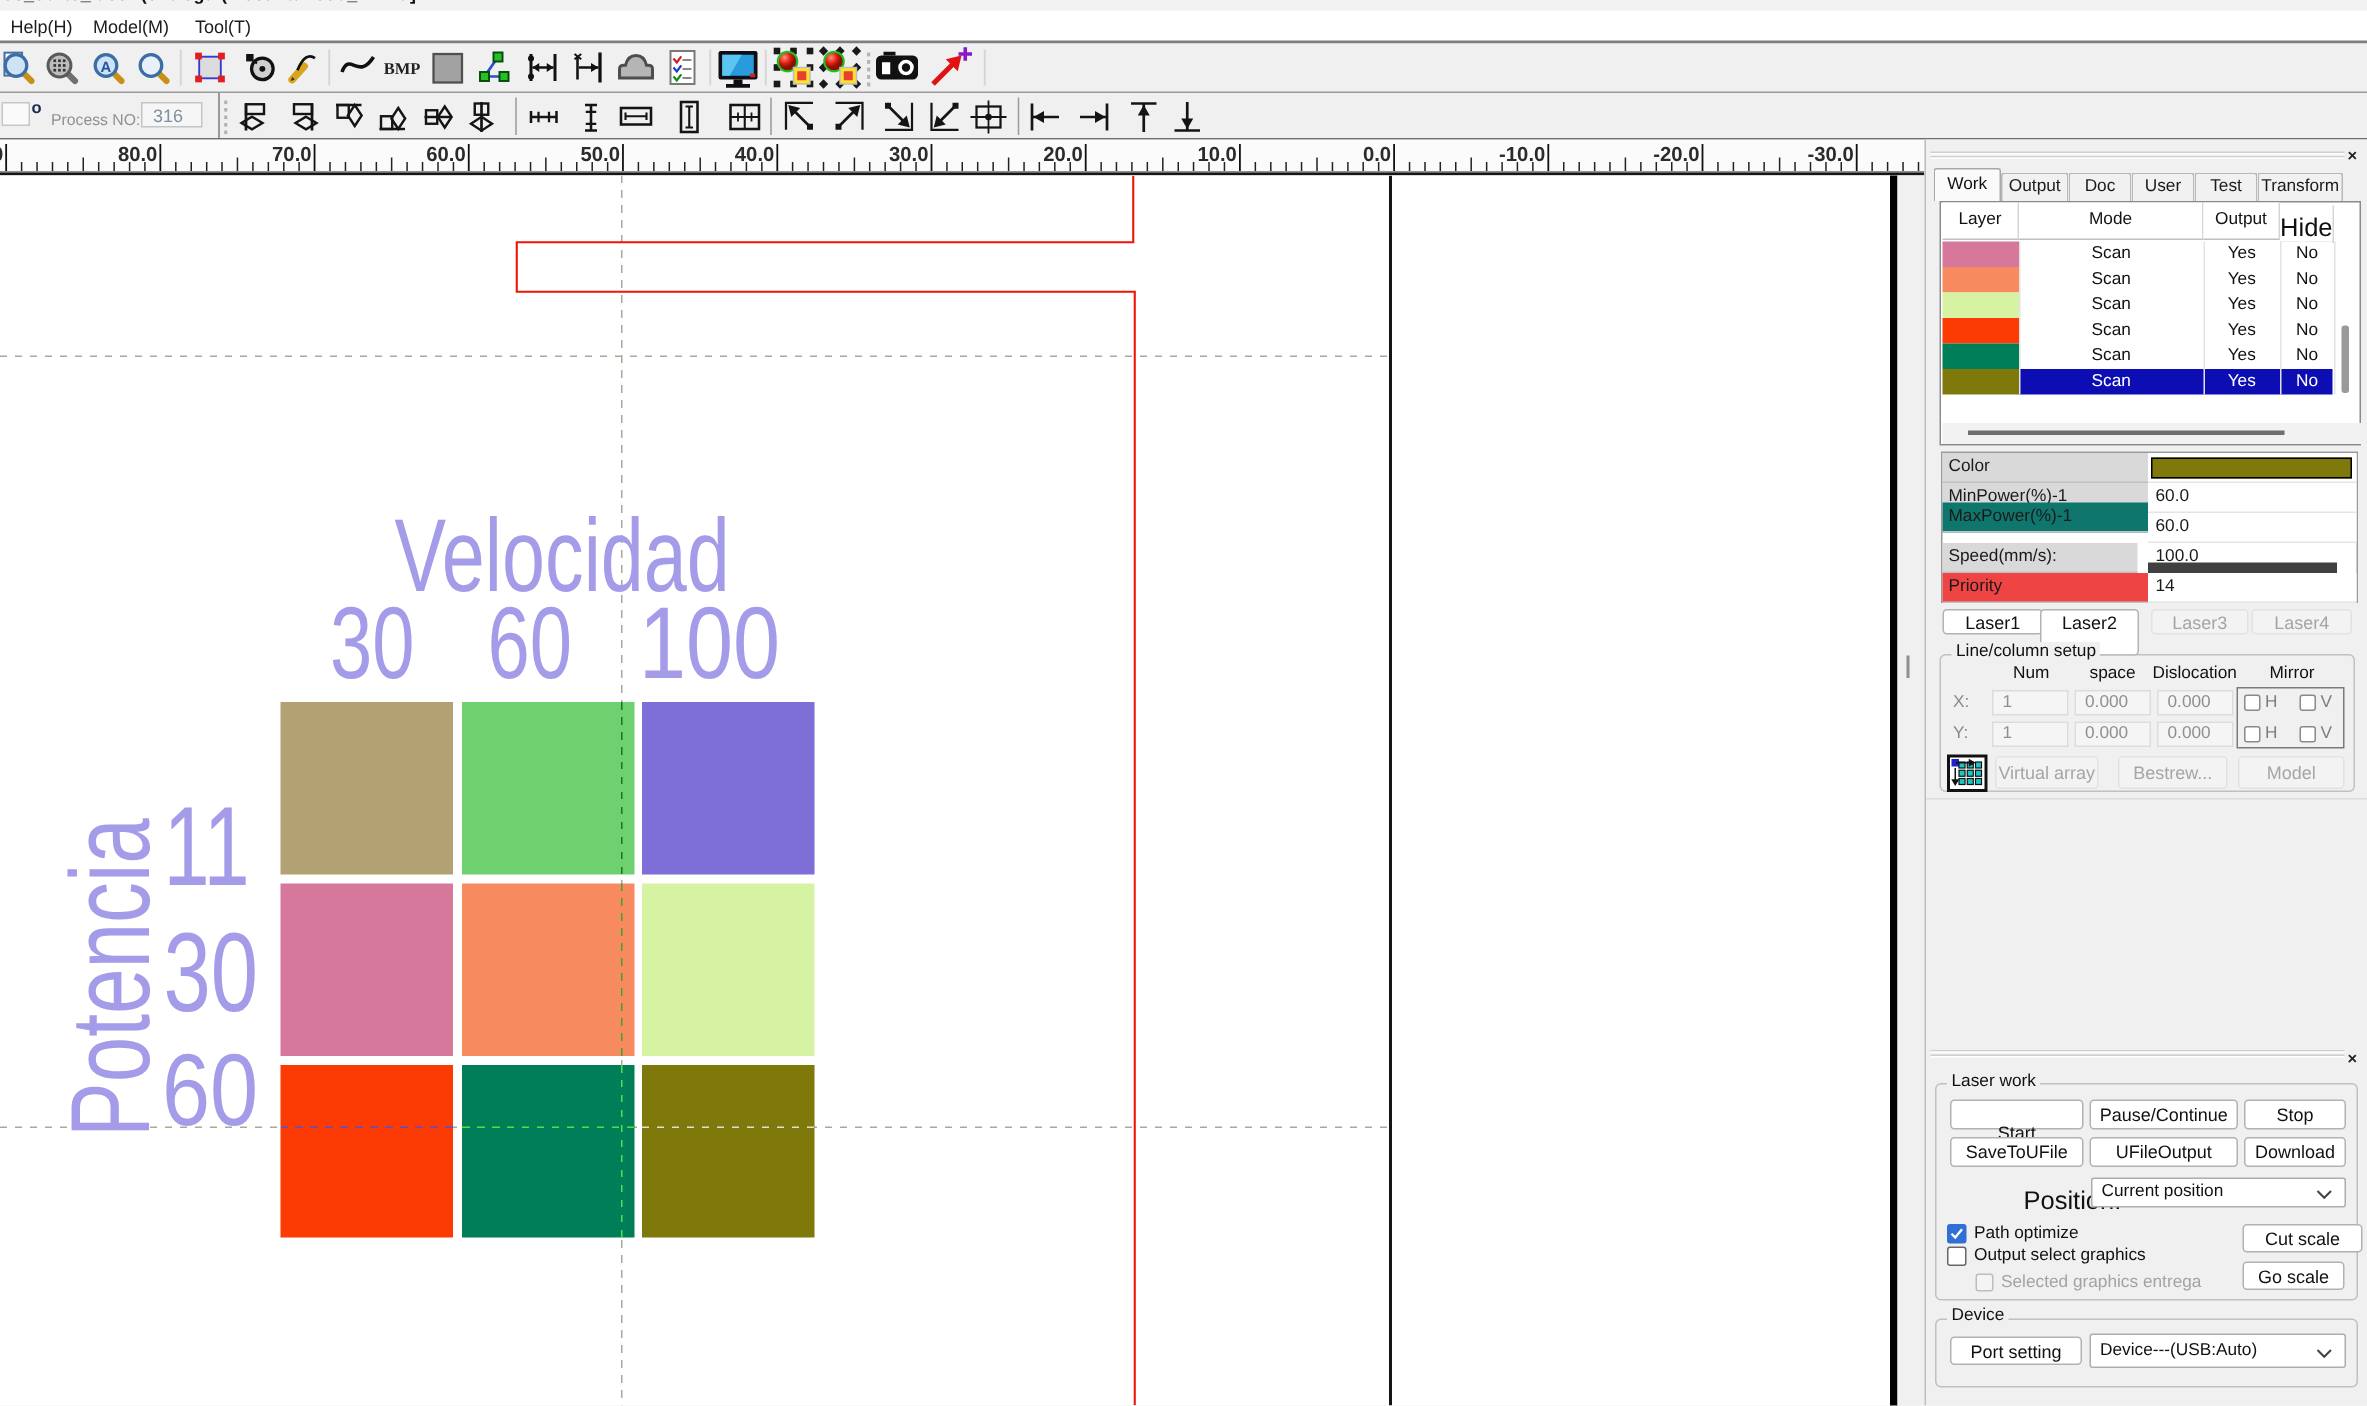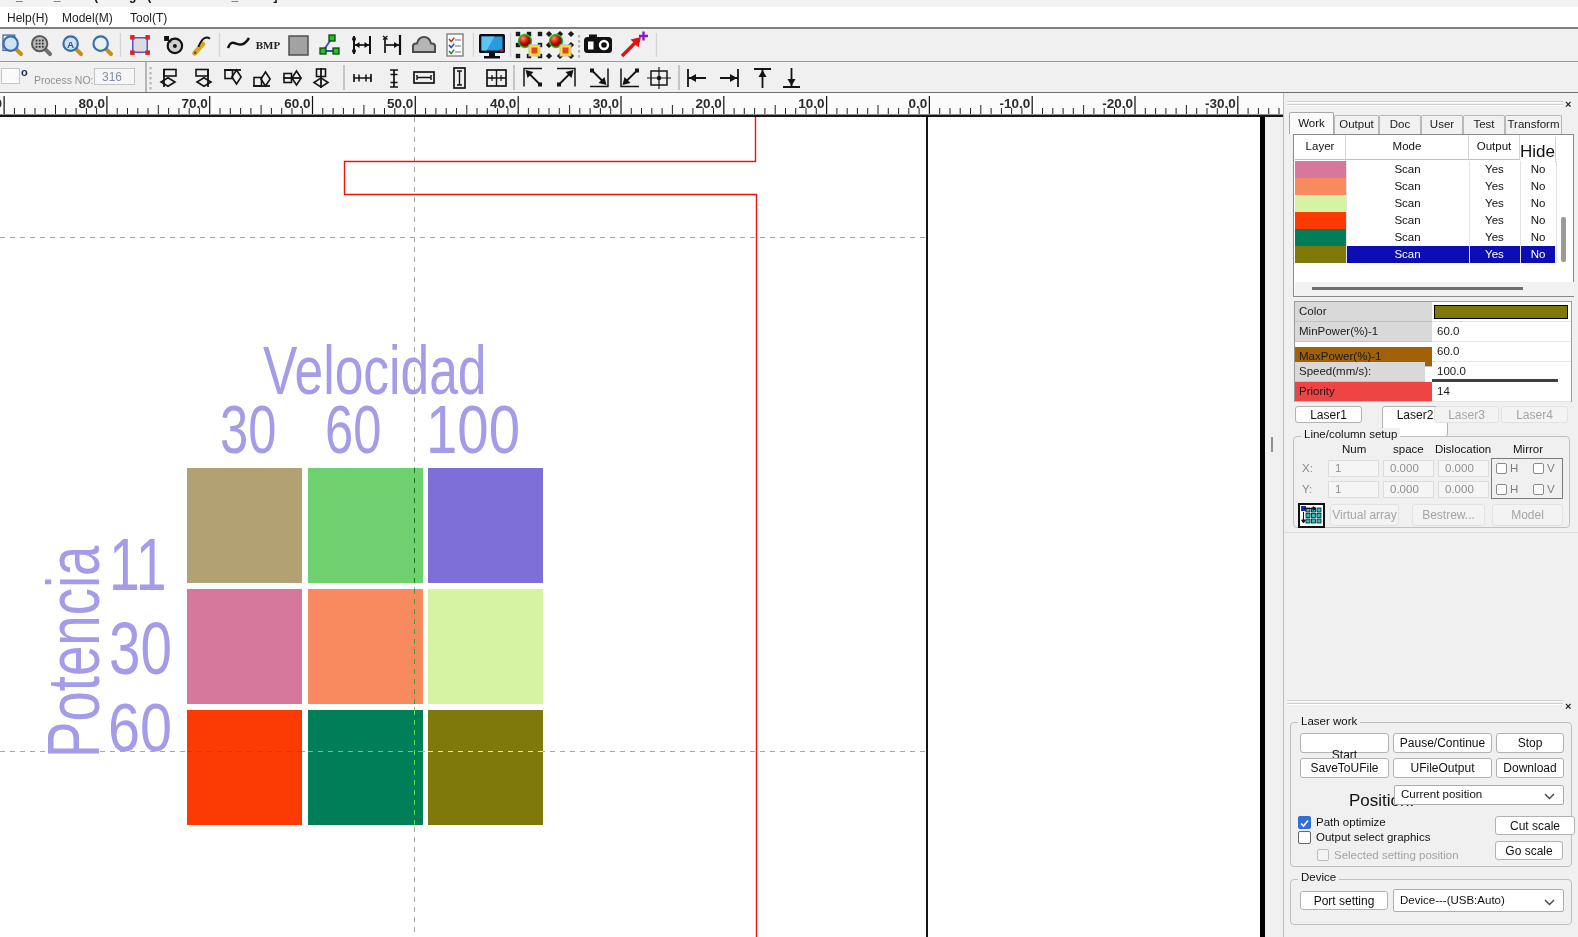--- a/index.html
+++ b/index.html
@@ -479,30 +479,30 @@
 <div class="abs" style="left:262px;top:26px;width:1px;height:102px;background:#e3e3e3"></div>
 <div class="abs" style="left:267px;top:82px;width:5px;height:45px;background:#9a9a9a;border-radius:2px"></div>
 <div class="abs" style="left:1px;top:147px;width:279px;height:14px;background:#f2f2f2"></div>
 <div class="abs" style="left:18px;top:152px;width:211px;height:3px;background:#6f6f6f"></div>
 </div>
 <div class="abs" style="left:10px;top:208px;width:278px;height:101px;background:#fff;border:1px solid #9a9a9a">
 <div class="abs" style="left:0;top:0px;width:137px;height:20px;background:#d9d9d9;border-bottom:1px solid #c2c2c2;font-size:11.5px;color:#1a1a1a;padding:3px 0 0 4px">Color</div>
 <div class="abs" style="left:137px;top:0px;width:139px;height:20px;background:#fff;border-bottom:1px solid #e4e4e4;font-size:11.5px;color:#1a1a1a;padding:3px 0 0 5px"></div>
 <div class="abs" style="left:0;top:20px;width:137px;height:20px;background:#d9d9d9;border-bottom:1px solid #c2c2c2;font-size:11.5px;color:#1a1a1a;padding:3px 0 0 4px">MinPower(%)-1</div>
 <div class="abs" style="left:137px;top:20px;width:139px;height:20px;background:#fff;border-bottom:1px solid #e4e4e4;font-size:11.5px;color:#1a1a1a;padding:3px 0 0 5px">60.0</div>
-<div class="abs" style="left:0;top:45px;width:137px;height:20px;background:#a16207;border-bottom:1px solid #c2c2c2;font-size:11.5px;color:#1a1a1a;padding:3px 0 0 4px">MaxPower(%)-1</div>
+<div class="abs" style="left:0;top:33px;width:137px;height:20px;background:#0f766e;border-bottom:1px solid #c2c2c2;font-size:11.5px;color:#1a1a1a;padding:3px 0 0 4px">MaxPower(%)-1</div>
 <div class="abs" style="left:137px;top:40px;width:139px;height:20px;background:#fff;border-bottom:1px solid #e4e4e4;font-size:11.5px;color:#1a1a1a;padding:3px 0 0 5px">60.0</div>
 <div class="abs" style="left:0;top:60px;width:130px;height:20px;background:#d9d9d9;border-bottom:1px solid #c2c2c2;font-size:11.5px;color:#1a1a1a;padding:3px 0 0 4px">Speed(mm/s):</div>
-<div class="abs" style="left:137px;top:60px;width:126px;height:20px;background:#fff;border-bottom:3px solid #404040;font-size:11.5px;color:#1a1a1a;padding:3px 0 0 5px">100.0</div>
+<div class="abs" style="left:137px;top:60px;width:126px;height:20px;background:#fff;border-bottom:7px solid #404040;font-size:11.5px;color:#1a1a1a;padding:3px 0 0 5px">100.0</div>
 <div class="abs" style="left:0;top:80px;width:137px;height:20px;background:#ef4444;border-bottom:1px solid #c2c2c2;font-size:11.5px;color:#1a1a1a;padding:3px 0 0 4px">Priority</div>
 <div class="abs" style="left:137px;top:80px;width:139px;height:20px;background:#fff;border-bottom:1px solid #e4e4e4;font-size:11.5px;color:#1a1a1a;padding:3px 0 0 5px">14</div>
 <div class="abs" style="left:139px;top:3px;width:134px;height:14px;background:#7e790a;border:1.5px solid #000"></div>
 </div>
 <div class="btn" style="left:11px;top:313px;width:67px;height:17px;padding-top:1px">Laser1</div>
-<div class="btn" style="left:98px;top:313px;width:66px;height:31px;padding-top:1px">Laser2</div>
+<div class="btn" style="left:76px;top:313px;width:66px;height:31px;padding-top:1px">Laser2</div>
 <div class="dbtn" style="left:150px;top:313px;width:65px;height:17px;padding-top:1px">Laser3</div>
 <div class="dbtn" style="left:217px;top:313px;width:67px;height:17px;padding-top:1px">Laser4</div>
 <div class="abs" style="left:9px;top:343px;width:277px;height:92px;border:1px solid #c0c0c0;border-radius:4px"></div>
 <div class="abs" style="left:17px;top:335px;background:#f0f0f0;padding:0 3px;font-size:11.5px;color:#111">Line/column setup</div>
 <div class="abs" style="left:58px;top:350px;font-size:11.5px;color:#111">Num</div>
 <div class="abs" style="left:109px;top:350px;font-size:11.5px;color:#111">space</div>
 <div class="abs" style="left:151px;top:350px;font-size:11.5px;color:#111">Dislocation</div>
 <div class="abs" style="left:229px;top:350px;font-size:11.5px;color:#111">Mirror</div>
 <div class="abs" style="left:18px;top:369px;font-size:11.5px;color:#8a8a8a">X:</div>
 <div class="abs" style="left:18px;top:390px;font-size:11.5px;color:#8a8a8a">Y:</div>
@@ -556,19 +556,19 @@
       </svg></div>
 <div class="abs" style="left:14px;top:723px;width:13px;height:13px;background:#2f6fd6;border-radius:2px"><svg width="13" height="13">
         <path d="M 3 6.5 L 5.5 9 L 10 3.5" stroke="#fff" stroke-width="1.6" fill="none"></path>
       </svg></div>
 <div class="abs" style="left:32px;top:723px;font-size:11.5px;color:#111">Path optimize</div>
 <div class="btn" style="left:211px;top:723px;width:80px;height:19px;padding-top:2px">Cut scale</div>
 <div class="cb" style="left:14px;top:738px"></div>
 <div class="abs" style="left:32px;top:738px;font-size:11.5px;color:#111">Output select graphics</div>
 <div class="btn" style="left:211px;top:748px;width:68px;height:19px;padding-top:2px">Go scale</div>
 <div class="cb" style="left:33px;top:756px;width:12px;height:12px;border-color:#bdbdbd;background:#f4f4f4"></div>
-<div class="abs" style="left:50px;top:756px;font-size:11.5px;color:#a3a3a3">Selected setting position</div>
+<div class="abs" style="left:50px;top:756px;font-size:11.5px;color:#a3a3a3">Selected graphics entrega</div>
 <div class="abs" style="left:6px;top:786px;width:282px;height:46px;border:1px solid #c0c0c0;border-radius:4px"></div>
 <div class="abs" style="left:14px;top:778px;background:#f0f0f0;padding:0 3px;font-size:11.5px;color:#111">Device</div>
 <div class="btn" style="left:16px;top:798px;width:88px;height:19px;padding-top:2px">Port setting</div>
 <div class="abs" style="left:109px;top:796px;width:171px;height:23px;background:#fff;border:1px solid #adadad;border-radius:2px;font-size:11.5px;color:#111;padding:4px 0 0 6px">Device---(USB:Auto)<svg width="11" height="7" style="position:absolute;right:8px;top:9px">
         <path d="M 1 1 L 5.5 5.5 L 10 1" stroke="#444" stroke-width="1.4" fill="none"></path>
       </svg></div>
 </div>
 </body></html>

